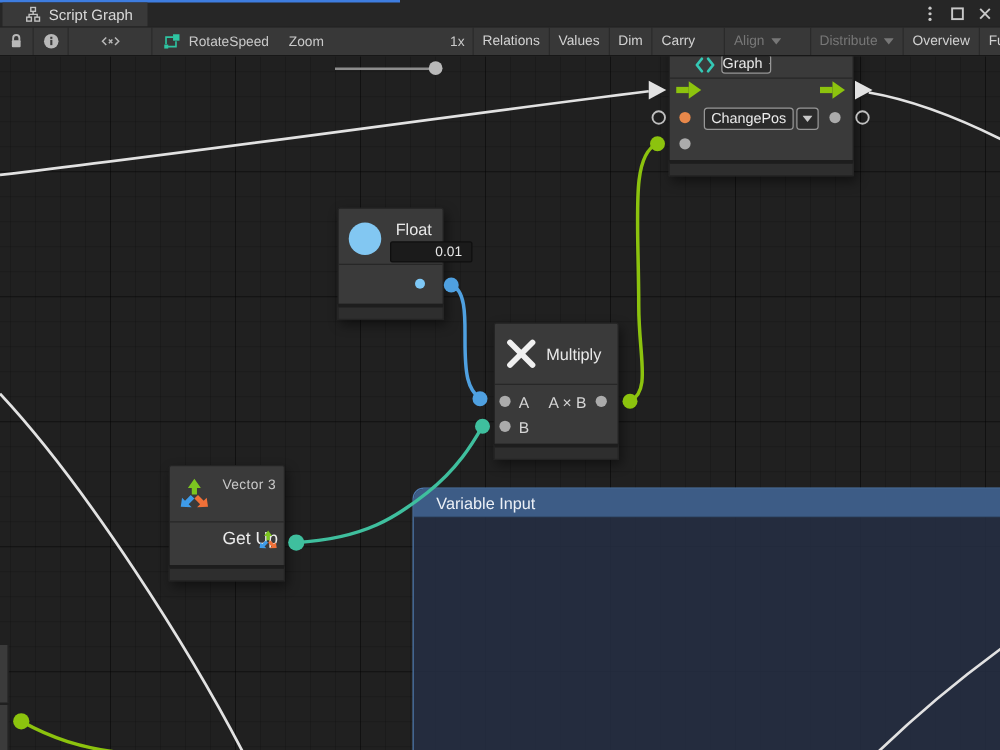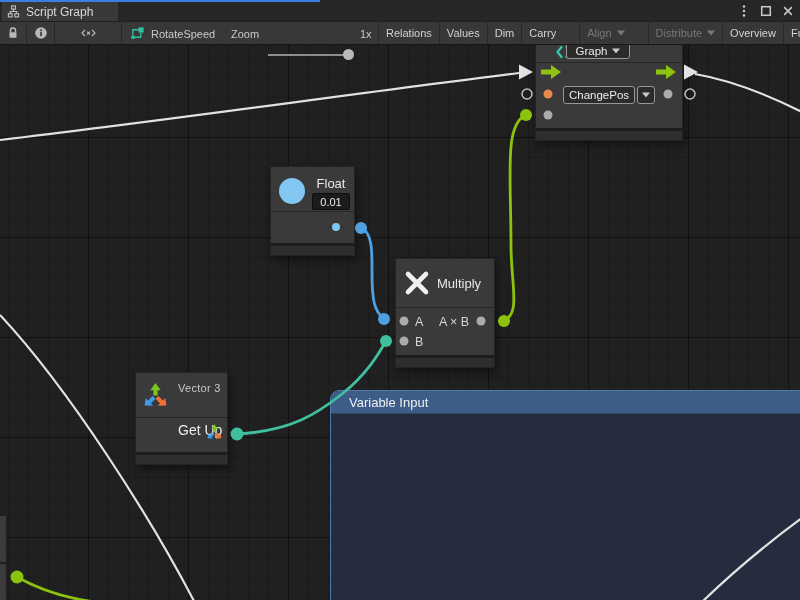--- a/index.html
+++ b/index.html
@@ -9,21 +9,21 @@
     font-family:"Liberation Sans", sans-serif;
     -webkit-font-smoothing:antialiased;
     user-select:none;
   }
   .abs{position:absolute;}
 
   
   .titlebar{left:0;top:0;width:800px;height:21px;background:#262626;z-index:20;}
   .tab-accent{left:0;top:0;width:320px;height:2px;background:#3E7DE0;}
   .tab{left:2px;top:2px;width:116px;height:19px;background:#393939;
-       display:flex;align-items:center;gap:6px;padding-left:5px;box-sizing:border-box;}
+       display:flex;align-items:center;gap:6px;padding-left:18px;box-sizing:border-box;}
   .tab-label{font-size:12px;color:#d9d9d9;}
   .win-controls{right:4px;top:0;height:21px;display:flex;align-items:center;gap:6px;}
   .win-btn{width:16px;height:16px;display:flex;align-items:center;justify-content:center;}
 
   
   .toolbar{left:0;top:21px;width:800px;height:24px;background:#383838;
            border-top:1px solid #1f1f1f;border-bottom:1px solid #171717;
            box-sizing:border-box;z-index:10;}
   .tb-btn{position:absolute;top:0;height:22px;display:flex;align-items:center;justify-content:center;
           border-right:1px solid #2a2a2a;color:#cfcfcf;font-size:11px;box-sizing:border-box;}
@@ -61,21 +61,21 @@
   .node{position:absolute;background:#3a3a3a;border:1px solid #242424;border-radius:2px;
         box-shadow:2px 4px 9px rgba(0,0,0,0.45);box-sizing:border-box;z-index:3;}
   .node-footer{position:absolute;left:-1px;right:-1px;bottom:-1px;height:9px;background:#2e2e2e;
                border:1px solid #242424;border-top:3px solid #1d1d1d;box-sizing:content-box;}
   .hsep{position:absolute;left:0;right:0;height:1px;background:#272727;}
 
   .node-title{font-size:13px;color:#e8e8e8;}
   .port-label{position:absolute;font-size:12.5px;color:#d6d6d6;}
 
   .valuebox{position:absolute;background:#1b1b1b;border:1px solid #0f0f0f;border-radius:2px;
-            color:#e8e8e8;font-size:11px;display:flex;align-items:center;justify-content:center;}
+            color:#e8e8e8;font-size:11px;display:flex;align-items:center;justify-content:center;padding-left:28px;}
   .dropdown{position:absolute;background:#2b2b2b;border:1px solid #979797;border-radius:3px;
             display:flex;align-items:center;justify-content:center;gap:5px;box-sizing:border-box;
             color:#eaeaea;font-size:11.5px;}
   .float-circle{position:absolute;width:26px;height:26px;border-radius:50%;background:#82C7F2;}
   .v3-sub{position:absolute;font-size:11px;color:#c9c9c9;letter-spacing:.3px;}
   .v3-title{position:absolute;font-size:14px;color:#ececec;margin-top:27px;}
 
   svg{display:block;}
   .wires{left:0;top:0;width:800px;height:600px;z-index:4;pointer-events:none;}
   .slivers{background:#3b3b3b;border-right:1px solid #1e1e1e;z-index:3;}
@@ -95,21 +95,21 @@
 </div>
 
 <div class="node" style="left:535px;top:32px;width:148px;height:109px;">
   <div class="hsep" style="top:29px;"></div>
   <span class="abs" style="left:20px;top:11px;">
     <svg width="16" height="16" viewBox="0 0 16 16" fill="none" stroke="#35C9B6" stroke-width="2.2" stroke-linecap="round" stroke-linejoin="round">
       <polyline points="5.5,3 1.5,8 5.5,13"></polyline>
         <polyline points="10.5,3 14.5,8 10.5,13"></polyline>
     </svg>
   </span>
-  <div class="dropdown" style="left:30px;top:10px;width:64px;height:16px;">
+  <div class="dropdown" style="left:41px;top:10px;width:40px;height:16px;">
     <span>Graph</span>
     <svg width="8" height="6" viewBox="0 0 8 6">
         <polygon points="0,0.5 8,0.5 4,5.5" fill="#c8c8c8"></polygon>
       </svg>
   </div>
   <div class="dropdown" style="left:27px;top:53px;width:72px;height:18px;">
     <span>ChangePos</span>
   </div>
   <div class="dropdown" style="left:101px;top:53px;width:18px;height:18px;">
     <svg width="8" height="6" viewBox="0 0 8 6">

